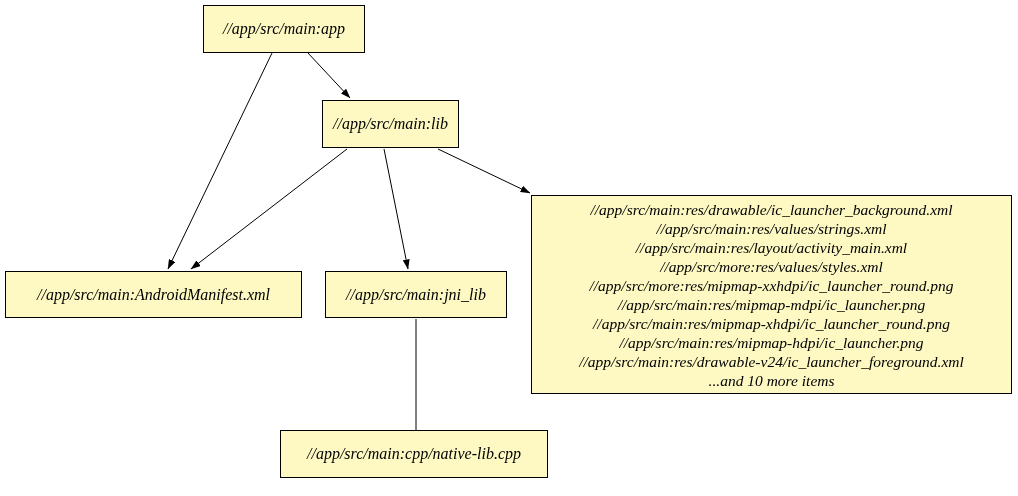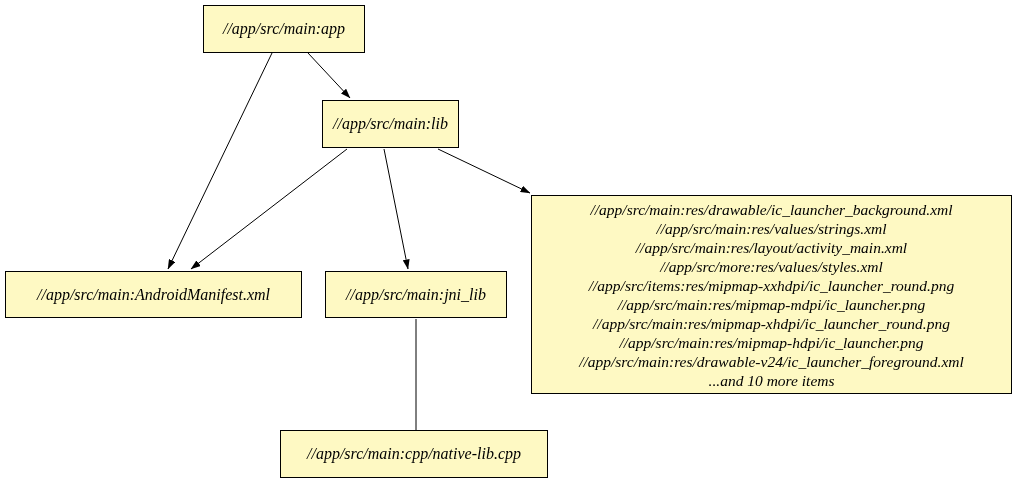--- a/index.html
+++ b/index.html
@@ -71,21 +71,21 @@
 
   <div class="node" style="left:325px; top:271px; width:182px; height:47px;align-items:center;">
     <span>//app/src/main:jni_lib</span>
   </div>
 
   <div class="node node-multiline" style="left:531px; top:195px; width:481px; height:199px;text-align:right;">
     <div class="res-line">//app/src/main:res/drawable/ic_launcher_background.xml</div>
     <div class="res-line">//app/src/main:res/values/strings.xml</div>
     <div class="res-line">//app/src/main:res/layout/activity_main.xml</div>
     <div class="res-line">//app/src/more:res/values/styles.xml</div>
-    <div class="res-line">//app/src/items:res/mipmap-xxhdpi/ic_launcher_round.png</div>
+    <div class="res-line">//app/src/more:res/mipmap-xxhdpi/ic_launcher_round.png</div>
     <div class="res-line">//app/src/main:res/mipmap-mdpi/ic_launcher.png</div>
     <div class="res-line">//app/src/main:res/mipmap-xhdpi/ic_launcher_round.png</div>
     <div class="res-line">//app/src/main:res/mipmap-hdpi/ic_launcher.png</div>
     <div class="res-line">//app/src/main:res/drawable-v24/ic_launcher_foreground.xml</div>
     <div class="res-line">...and 10 more items</div>
   </div>
 
   <div class="node" style="left:280px; top:430px; width:268px; height:48px;">
     <span>//app/src/main:cpp/native-lib.cpp</span>
   </div>

